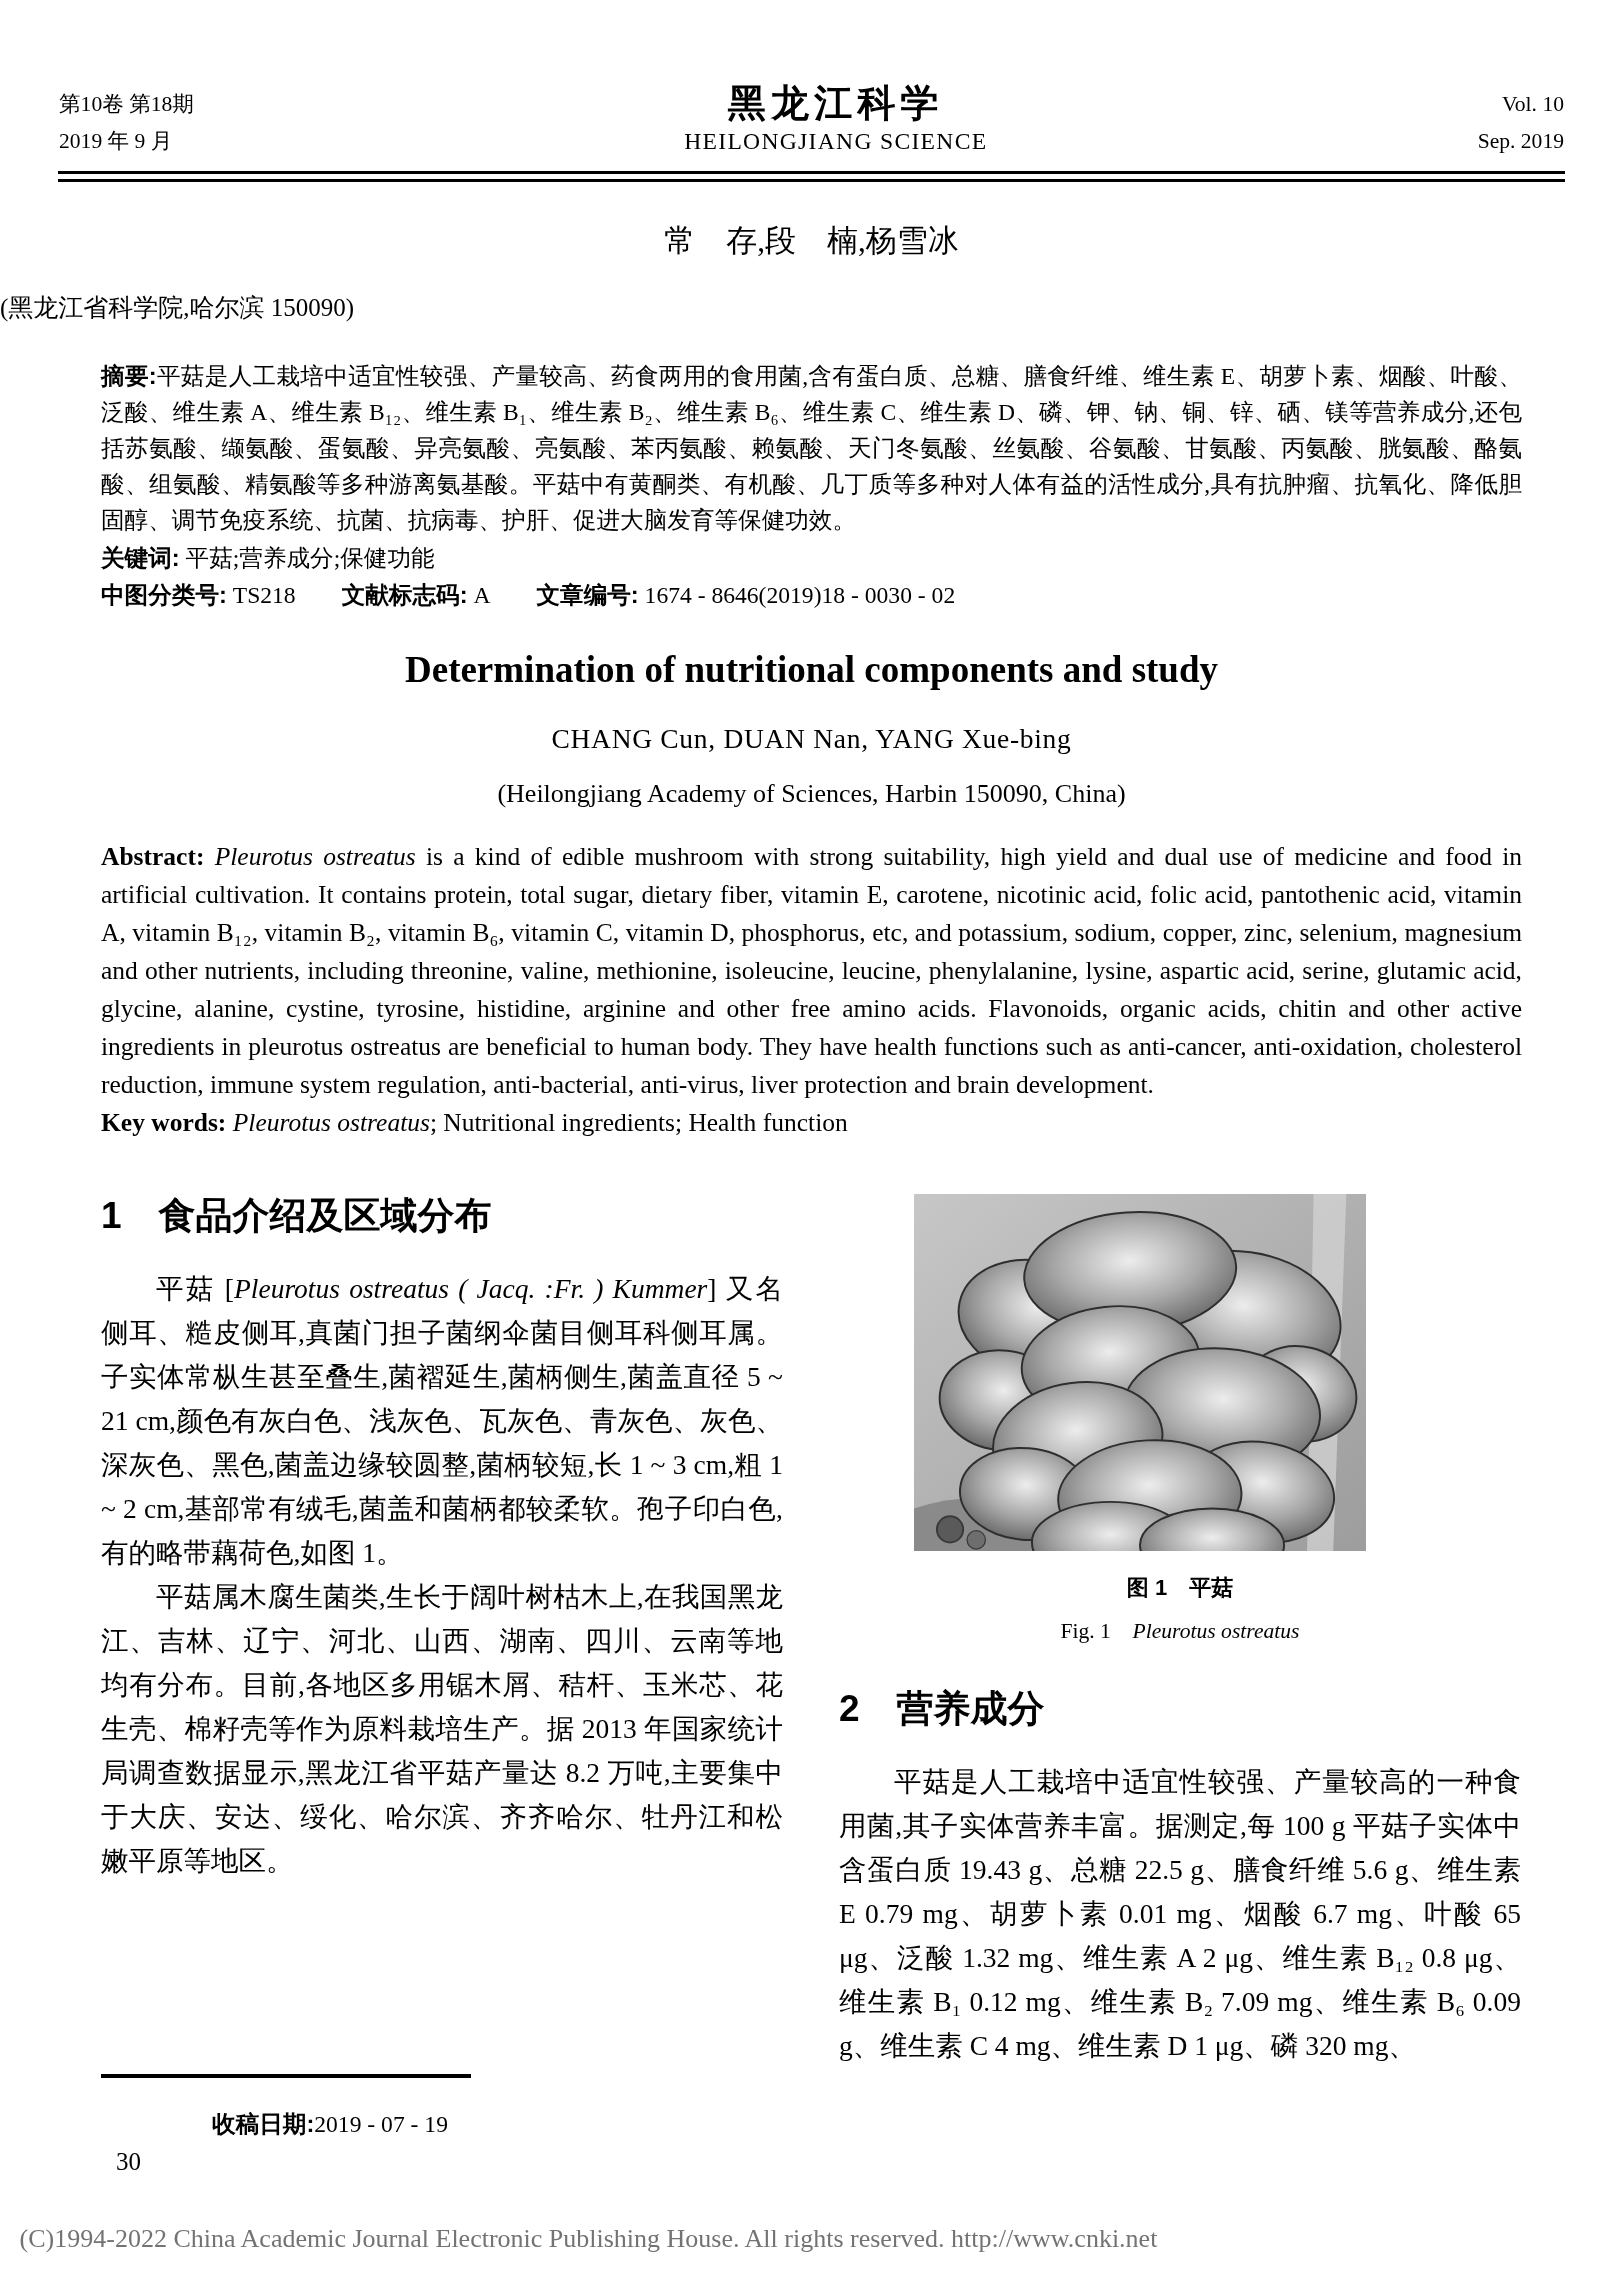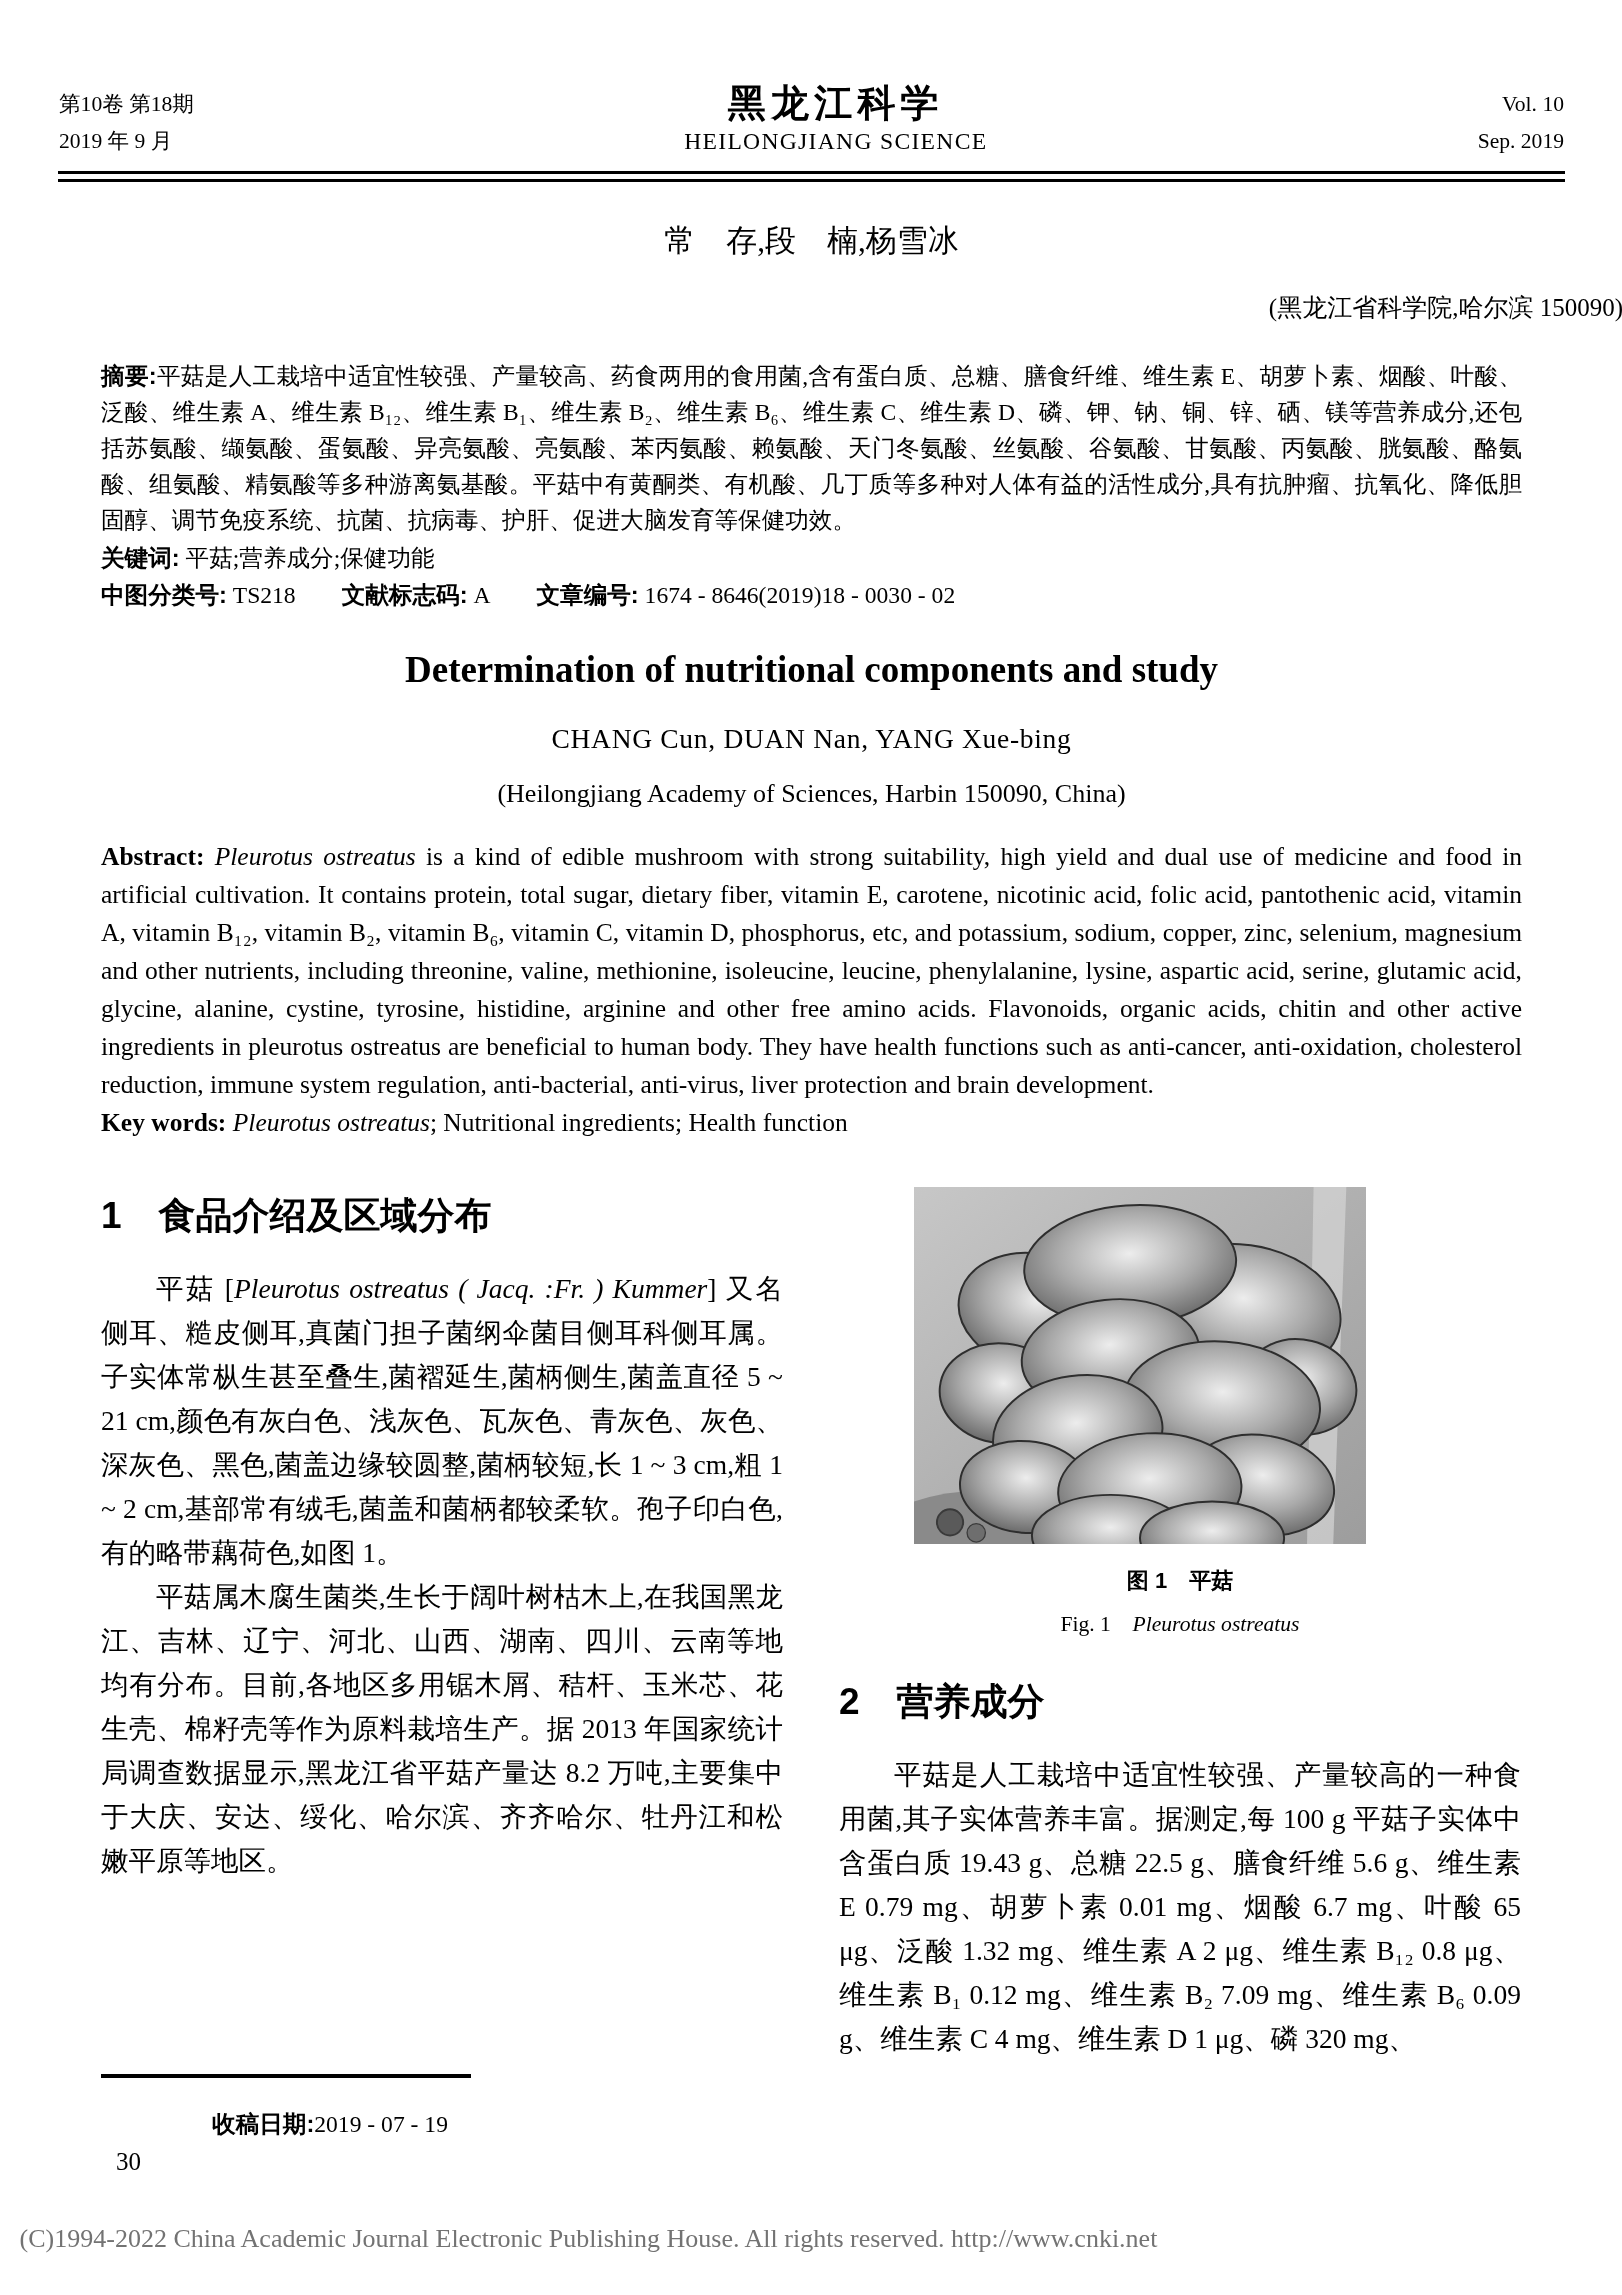--- a/index.html
+++ b/index.html
@@ -14,21 +14,21 @@
   .jh-left { text-align:left; }
   .jh-center { text-align:center; }
   .jh-right { text-align:right; }
   .jh-center .cn { font-family:"Liberation Sans","DejaVu Sans",sans-serif; font-weight:bold; font-size:38px; letter-spacing:5.2px; line-height:39px; }
   .jh-center .en { font-size:23.6px; letter-spacing:1.3px; }
   .double-rule { margin:10.5px 58px 0 58px; height:11.8px; border-top:3.9px solid #000; border-bottom:3.9px solid #000; }
 
   
   .cn-title { margin-top:41px; text-align:center; font-weight:bold; font-size:52px; letter-spacing:3.9px; }
   .cn-authors { margin-top:38px; text-align:center; font-size:31px; }
-  .cn-affil { margin-top:29px; text-align:right; font-size:25px; }
+  .cn-affil { margin-top:29px; text-align:left; font-size:25px; }
 
   
   .content { margin:0 101px; }
   .cn-abstract { margin-top:34px; font-size:23.6px; line-height:36px; text-align:justify; }
   .hei { font-family:"Liberation Sans","DejaVu Sans",sans-serif; font-weight:bold; }
   .meta-line { margin-top:1.3px; font-size:23.6px; line-height:36px; }
   .meta-line .gap { display:inline-block; width:46px; }
 
   
   .en-title { margin-top:31px; text-align:center; font-weight:bold; font-size:37px; line-height:52px; }
@@ -37,21 +37,21 @@
   .en-abstract { margin-top:29px; font-size:25.5px; line-height:38px; text-align:justify; }
   .en-keywords { font-size:25.5px; line-height:38px; }
 
   
   .columns { margin-top:37px; display:flex; gap:56px; }
   .col { width:682px; }
   .sec-heading { font-family:"Liberation Sans","DejaVu Sans",sans-serif; font-weight:bold; font-size:37px; margin:11.8px 0 26px 0; }
   .body-par { font-size:27.5px; line-height:44px; text-align:justify; text-indent:2em; }
 
   
-  .figure-wrap { width:532px; margin:8px auto 0 auto; }
+  .figure-wrap { width:532px; margin:15px auto 0 auto; }
   .figure-img { width:452px; height:357px; display:block; background:#bdbdbd; }
   .fig-cap-cn { margin-top:22px; text-align:center; font-size:22px; }
   .fig-cap-en { margin-top:13px; text-align:center; font-size:21.6px; }
   .sec2-heading { margin-top:39px; }
 
   
   .received-block { position:absolute; left:101px; top:2074px; width:458px; }
   .received-rule { width:370px; border-top:4.6px solid #000; }
   .received-line { margin-top:30px; font-size:23.6px;text-align:center; }
   .page-num { position:absolute; left:116px; top:2148px; font-size:25px; }

